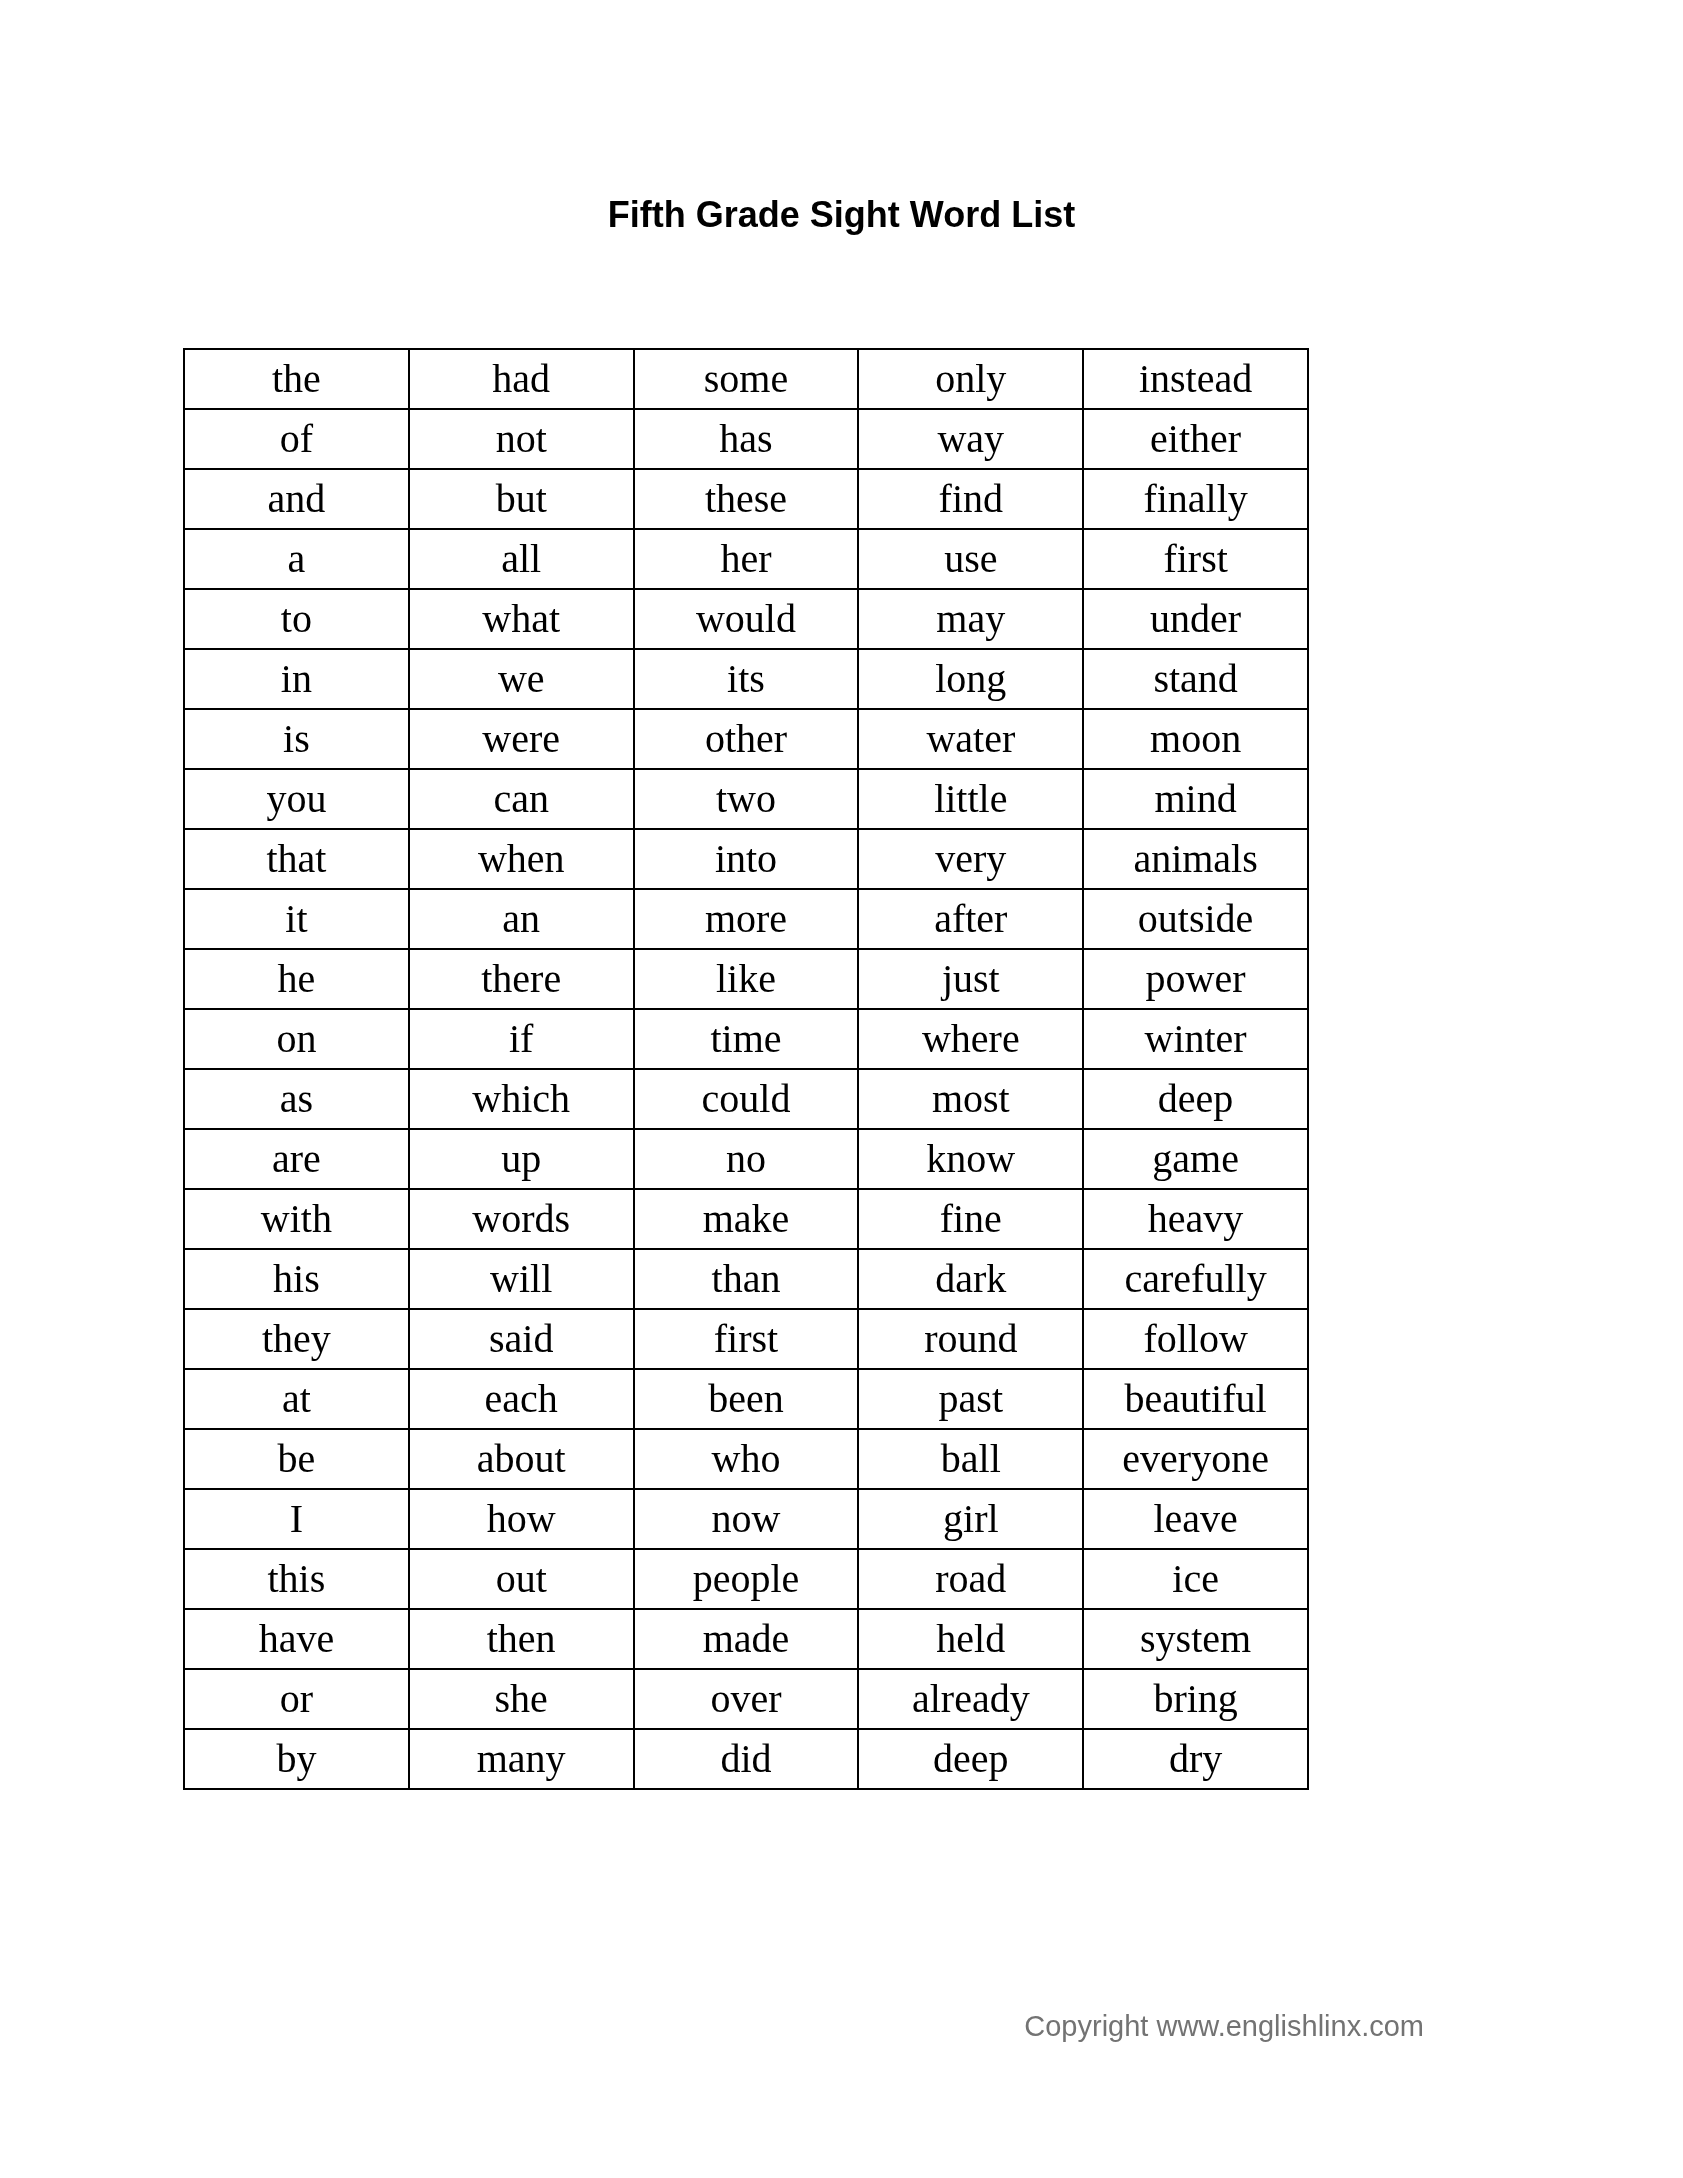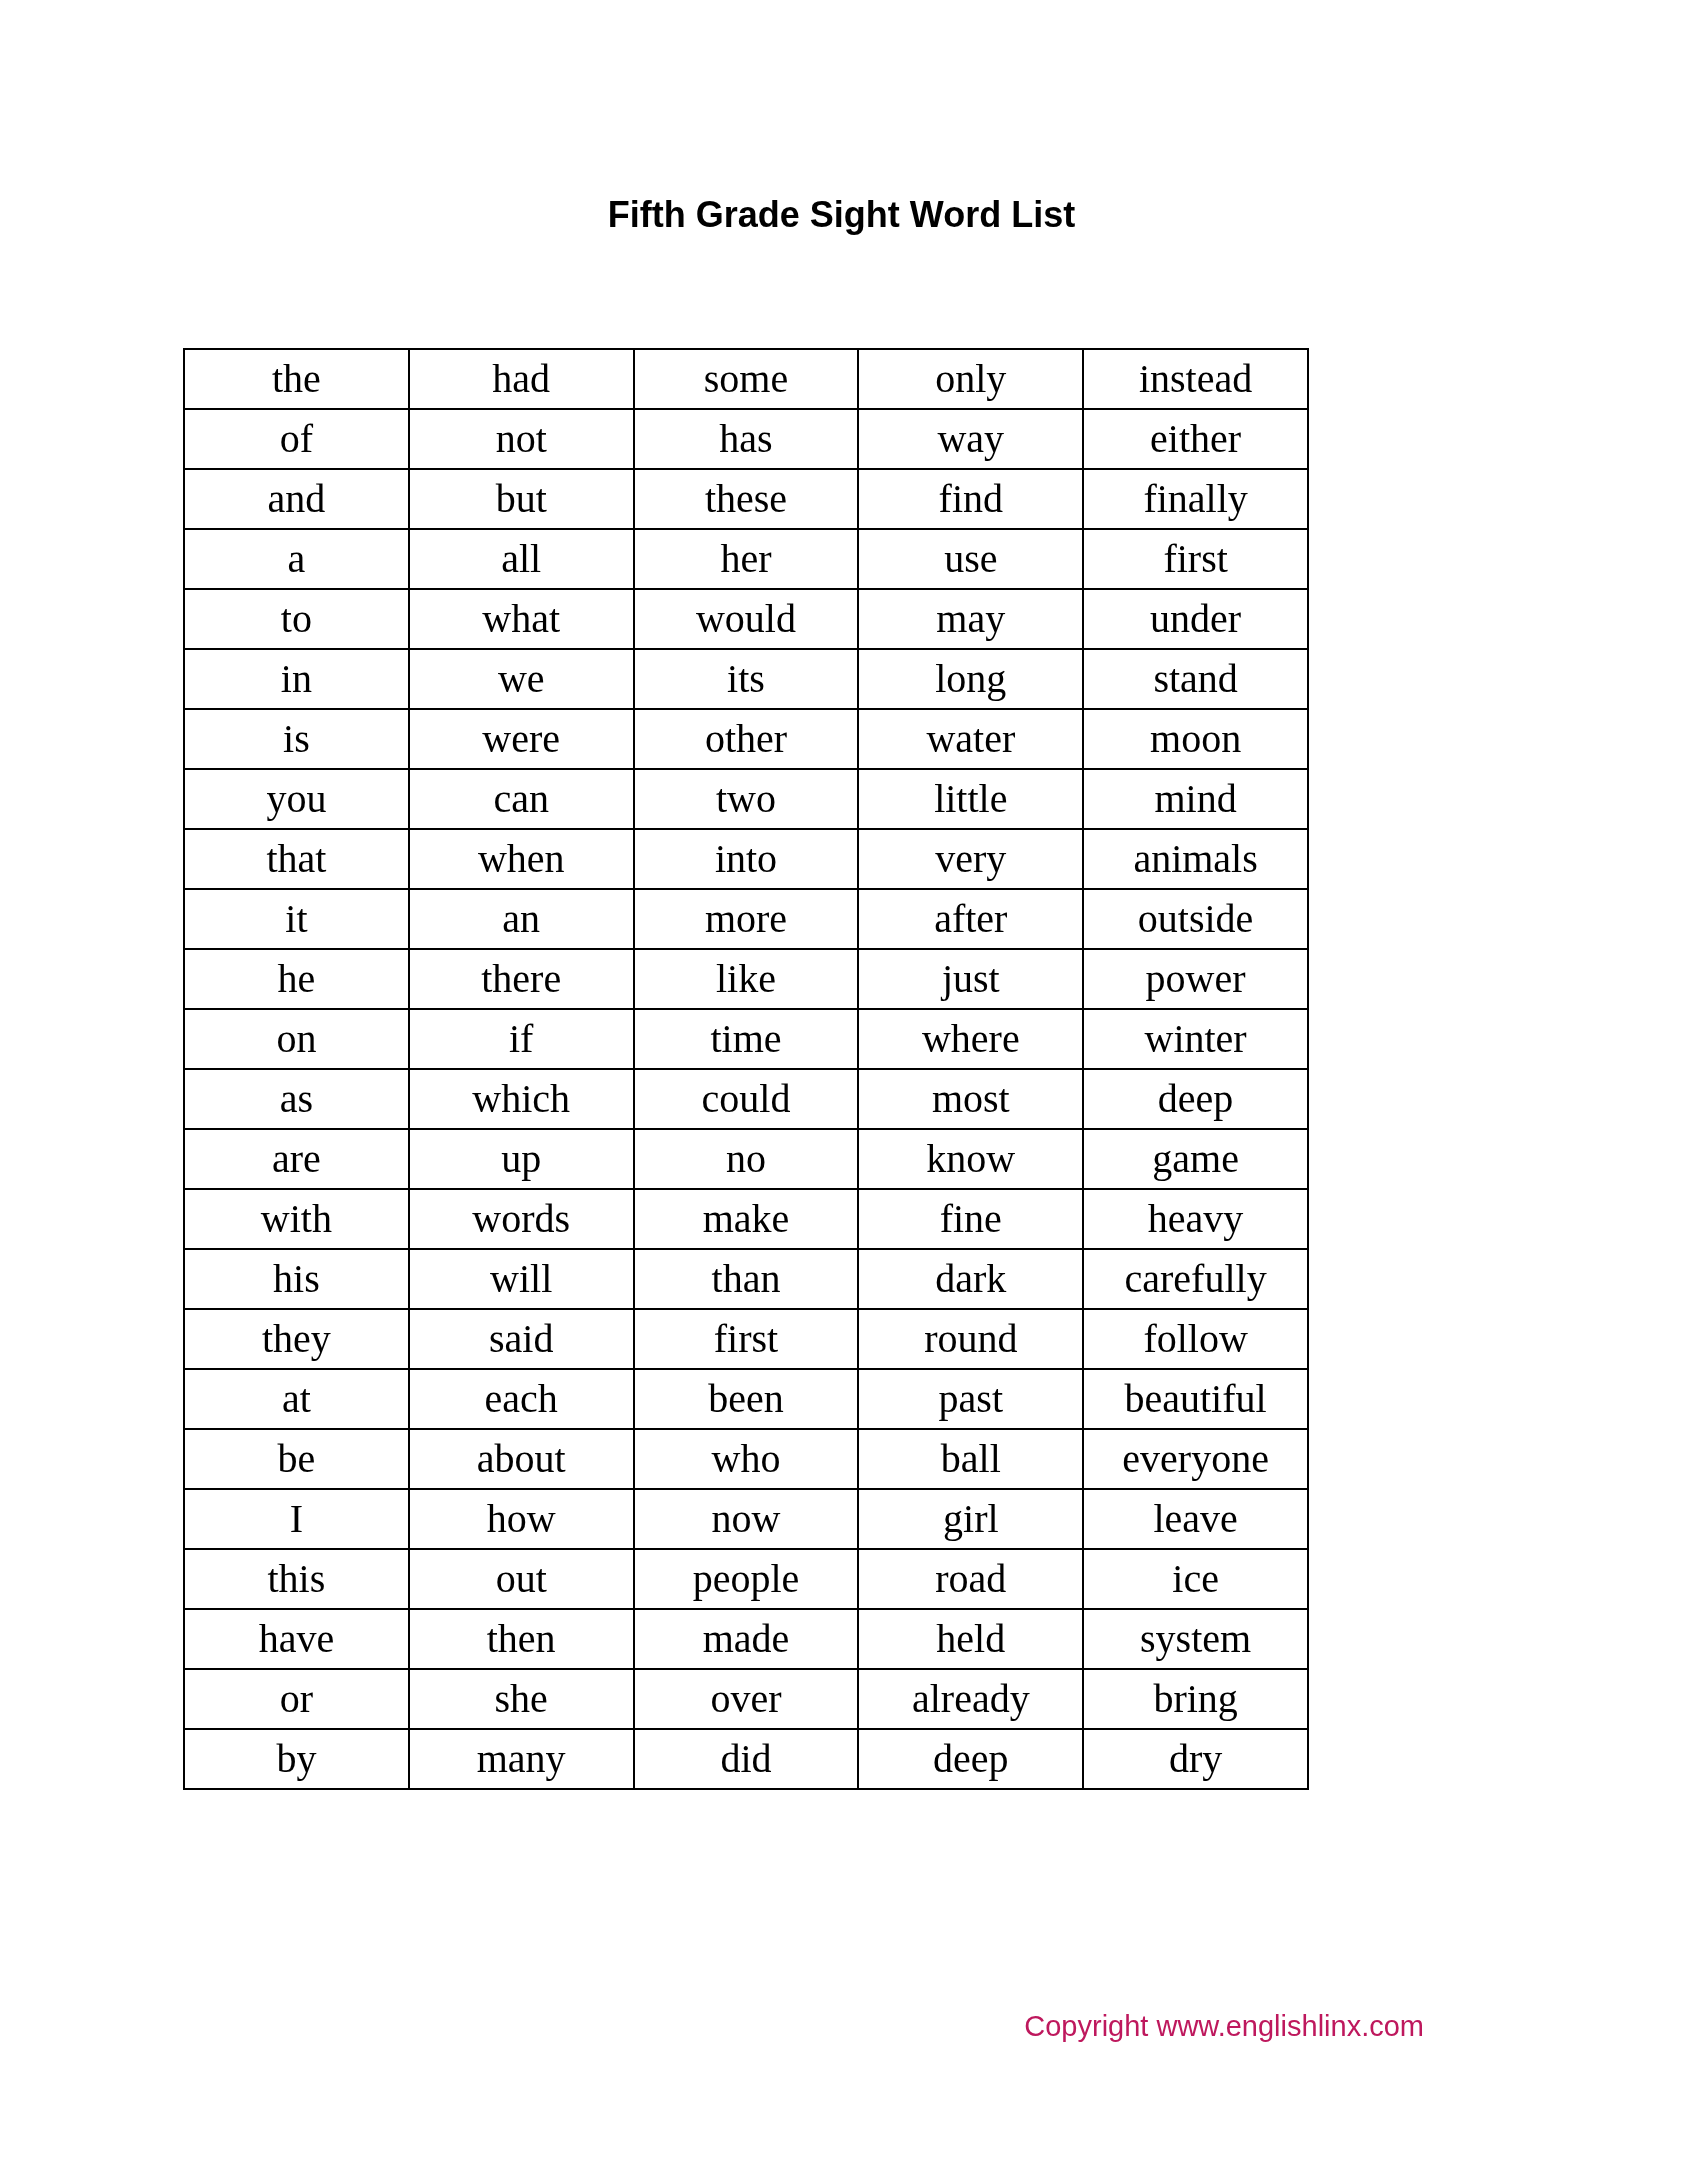--- a/index.html
+++ b/index.html
@@ -47,21 +47,21 @@
     color: #000000;
     overflow: hidden;
     white-space: nowrap;
   }
   .copyright {
     position: absolute;
     top: 2010px;
     right: 259px;
     font-family: "Liberation Sans", sans-serif;
     font-size: 29px;
-    color: #be185d;
+    color: #737373;
   }
 </style>
 </head>
 <body>
 
 <div class="page">
 
   <div class="doc-title">Fifth Grade Sight Word List</div>
 
   <table class="word-table">

